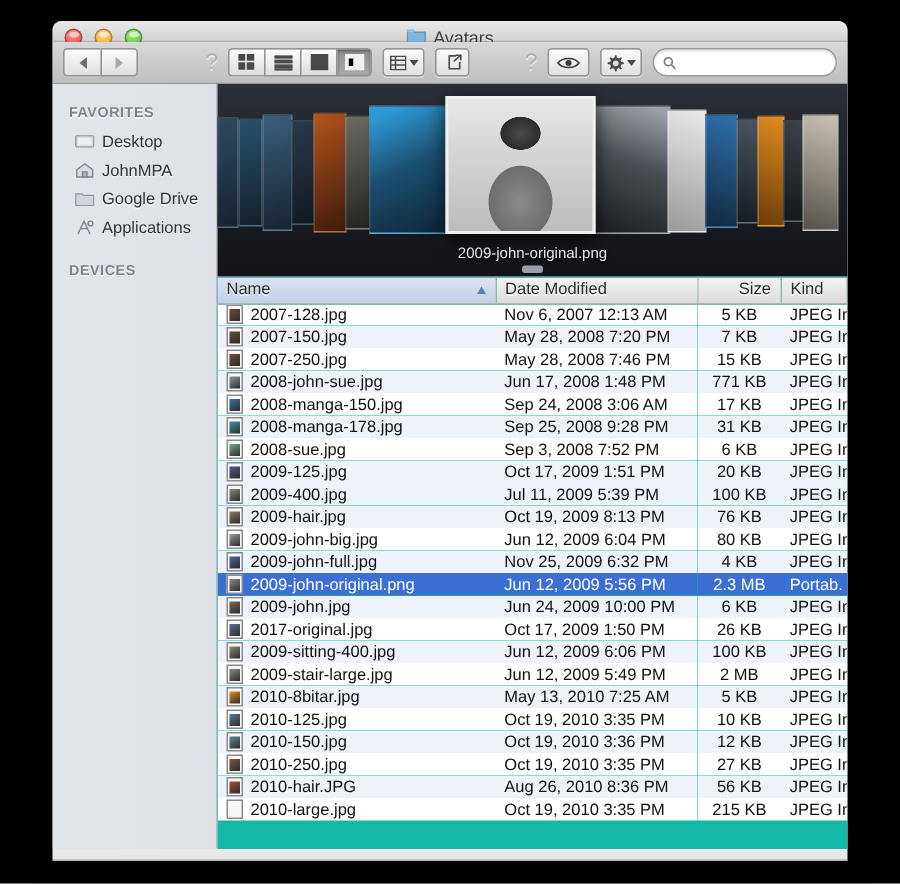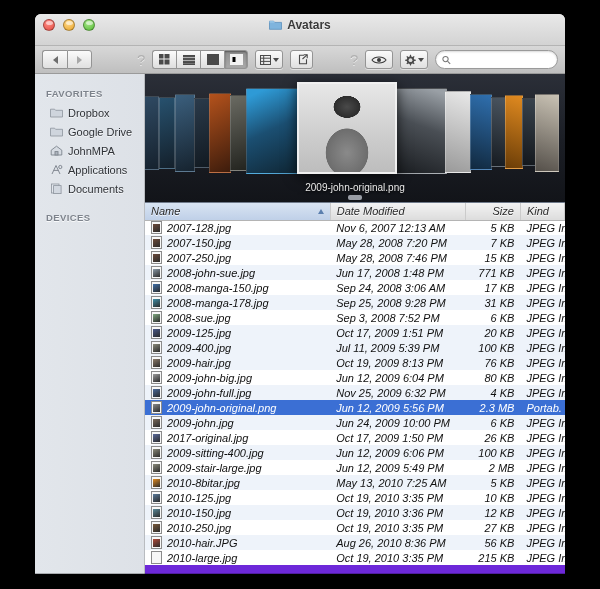--- a/index.html
+++ b/index.html
@@ -21,24 +21,23 @@
     height: 560px;
     border-radius: 6px 6px 0 0;
     overflow: hidden;
     box-shadow: 0 0 18px rgba(0,0,0,0.75);
     background: #e8e8e8;
   }
 
   
   #titlebar {
     position: relative;
-    height: 32px;
+    height: 14px;
     background: linear-gradient(to bottom, #e9e9e9 0%, #d3d3d3 100%);
     border-bottom: 1px solid #b4b4b4;
-    font-weight: bold;
   }
   #traffic-lights {
     position: absolute;
     left: 8px; top: 5px;
     display: flex;
     gap: 8px;
   }
   .light {
     width: 12px; height: 12px;
     border-radius: 50%;
@@ -282,24 +281,23 @@
     z-index: 30;
   }
   #cf-divider {
     height: 1px;
     background: #6f7a8a;
   }
 
   
   #filelist-wrap {
     flex: 1;
-    background: #6d28d9;
+    background: #14b8a6;
     overflow: hidden;
     min-width: 0;
-    font-style: italic;
   }
   table#filelist {
     width: 100%;
     border-collapse: collapse;
     table-layout: fixed;
     font-size: 11px;
   }
   #filelist thead th {
     height: 17px;
     background: linear-gradient(to bottom, #f3f3f3 0%, #dcdcdc 100%);
@@ -334,21 +332,21 @@
     white-space: nowrap;
     overflow: hidden;
     text-overflow: clip;
     font-size: 11px;
   }
   #filelist tbody tr.odd  { background: #ffffff; }
   #filelist tbody tr.even { background: #eef3fa; }
   #filelist tbody tr.selected { background: #3b6fd4; }
   #filelist tbody tr.selected td { color: #ffffff; }
   td.c-name { padding-left: 4px; }
-  td.c-size { text-align: right; }
+  td.c-size { text-align: center; }
   .name-cell { display: flex; align-items: center; gap: 5px; }
   .file-icon {
     width: 11px; height: 13px;
     flex-shrink: 0;
     border: 1px solid #8b8b8b;
     background: #f7f7f7;
     position: relative;
     overflow: hidden;
   }
   .file-icon .thumb {
@@ -476,70 +474,62 @@
       <input id="search-input" type="text" placeholder="" style="">
     </div>
   </div>
 
   <div id="body-split">
 
     <div id="sidebar">
 
       <div class="sb-header">FAVORITES</div>
 
-
       <div class="sb-item">
         <span class="sb-icon">
           <svg width="13" height="11" viewBox="0 0 13 11">
-              <path d="M0.5 2.2 L4.6 2.2 L5.6 3.3 L12.5 3.3 L12.5 10 L0.5 10 Z" fill="#cfd5dd" stroke="#8d949d" stroke-width="0.8"></path>
+              <rect x="0.5" y="1.5" width="12" height="7.5" rx="0.8" fill="#d6dbe2" stroke="#8d949d" stroke-width="0.8"></rect>
+              <rect x="2" y="3" width="9" height="4.6" fill="#eef1f5"></rect>
             </svg>
         </span>
-        <span>Dropbox</span>
-      </div>
-
-      <div class="sb-item">
-        <span class="sb-icon">
-          <svg width="13" height="11" viewBox="0 0 13 11">
-              <path d="M0.5 2.2 L4.6 2.2 L5.6 3.3 L12.5 3.3 L12.5 10 L0.5 10 Z" fill="#cfd5dd" stroke="#8d949d" stroke-width="0.8"></path>
-            </svg>
-        </span>
-        <span>Google Drive</span>
-      </div>
+        <span>Desktop</span>
+      </div>
+
 
       <div class="sb-item">
         <span class="sb-icon">
           <svg width="13" height="11" viewBox="0 0 13 11" fill="none" stroke="#7d848d" stroke-width="0.9">
               <path d="M1.2 5.2 L6.5 1.2 L11.8 5.2 L11.8 10 L1.2 10 Z" fill="#d6dbe2"></path>
               <rect x="5" y="6.6" width="3" height="3.4" fill="#aeb5be"></rect>
             </svg>
         </span>
         <span>JohnMPA</span>
+      </div>
+
+      <div class="sb-item">
+        <span class="sb-icon">
+          <svg width="13" height="11" viewBox="0 0 13 11">
+              <path d="M0.5 2.2 L4.6 2.2 L5.6 3.3 L12.5 3.3 L12.5 10 L0.5 10 Z" fill="#cfd5dd" stroke="#8d949d" stroke-width="0.8"></path>
+            </svg>
+        </span>
+        <span>Google Drive</span>
       </div>
 
 
       <div class="sb-item">
         <span class="sb-icon">
           <svg width="13" height="11" viewBox="0 0 13 11" fill="none" stroke="#7d848d" stroke-width="0.95">
               <path d="M2 10 L6 1.5 L10 10"></path>
               <path d="M3.6 6.4 L8.4 6.4"></path>
               <circle cx="10.3" cy="3" r="1.6"></circle>
             </svg>
         </span>
         <span>Applications</span>
       </div>
 
-      <div class="sb-item">
-        <span class="sb-icon">
-          <svg width="13" height="11" viewBox="0 0 13 11">
-              <rect x="1.5" y="1" width="7.5" height="9" fill="#e2e6ec" stroke="#8d949d" stroke-width="0.8"></rect>
-              <rect x="3.6" y="2.6" width="7.5" height="8" fill="#d2d8e0" stroke="#8d949d" stroke-width="0.8"></rect>
-            </svg>
-        </span>
-        <span>Documents</span>
-      </div>
 
       <div class="sb-header" style="padding-top:14px;">DEVICES</div>
     </div>
 
     <div id="content">
 
       <div id="coverflow">
         <div id="cf-stage">
           <div class="cf-card" style="left:-4px;  width:18px; height:74px; top:22px; background:linear-gradient(160deg,#2f4a63,#16222e);"></div>
           <div class="cf-card" style="left:14px;  width:16px; height:72px; top:23px; background:linear-gradient(160deg,#27516e,#14202b);"></div>

